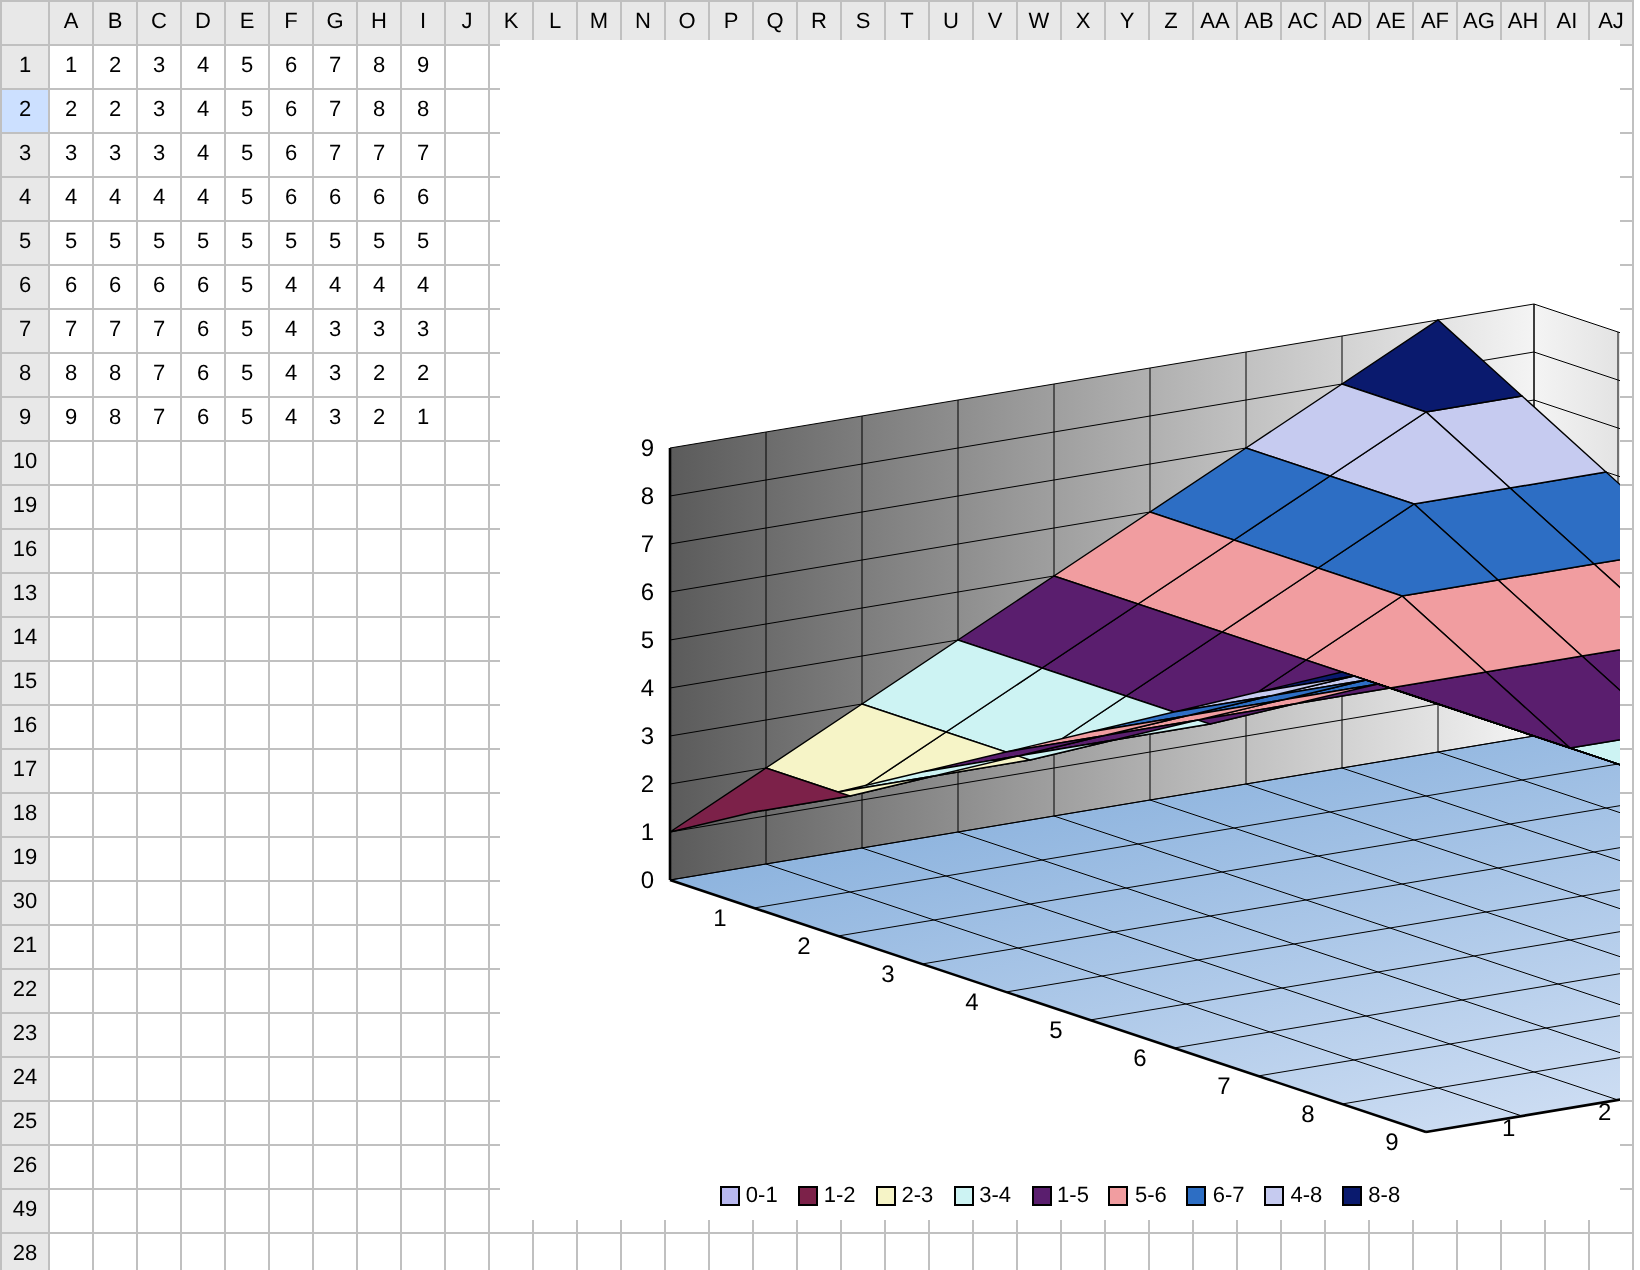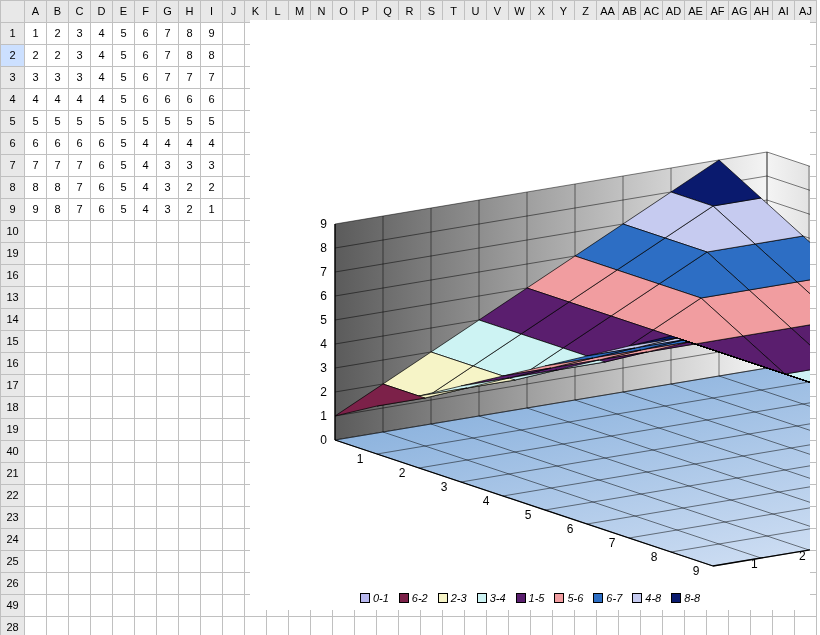--- a/index.html
+++ b/index.html
@@ -61,21 +61,20 @@
     display: flex;
     justify-content: center;
     gap: 10px;
     font-size: 11px;
     color: #000;
   }
   .legend-item {
     display: flex;
     align-items: center;
     gap: 3px;
-    font-style: italic;
   }
   .legend-swatch {
     width: 8px;
     height: 8px;
     border: 1px solid #000;
     display: inline-block;
   }
 </style>
 </head>
 <body>
@@ -858,21 +857,21 @@
         <td></td>
         <td></td>
         <td></td>
         <td></td>
         <td></td>
         <td></td>
         <td></td>
         <td></td>
       </tr>
       <tr>
-        <th class="row-header">40</th>
+        <th class="row-header">30</th>
         <td></td>
         <td></td>
         <td></td>
         <td></td>
         <td></td>
         <td></td>
         <td></td>
         <td></td>
         <td></td>
         <td></td>
@@ -1393,21 +1392,21 @@
       <line x1="85" y1="420" x2="463" y2="546" stroke="#000" stroke-width="1.3"></line>
       <line x1="463" y1="546" x2="895" y2="474" stroke="#000" stroke-width="1.3"></line>
     </svg>
   <div class="legend" id="legend">
       <div class="legend-item">
         <span class="legend-swatch" style="background: rgb(184, 184, 239);"></span>
         <span>0-1</span>
       </div>
       <div class="legend-item">
         <span class="legend-swatch" style="background: rgb(124, 33, 73);"></span>
-        <span>6-2</span>
+        <span>1-2</span>
       </div>
       <div class="legend-item">
         <span class="legend-swatch" style="background: rgb(246, 244, 199);"></span>
         <span>2-3</span>
       </div>
       <div class="legend-item">
         <span class="legend-swatch" style="background: rgb(205, 243, 243);"></span>
         <span>3-4</span>
       </div>
       <div class="legend-item">

